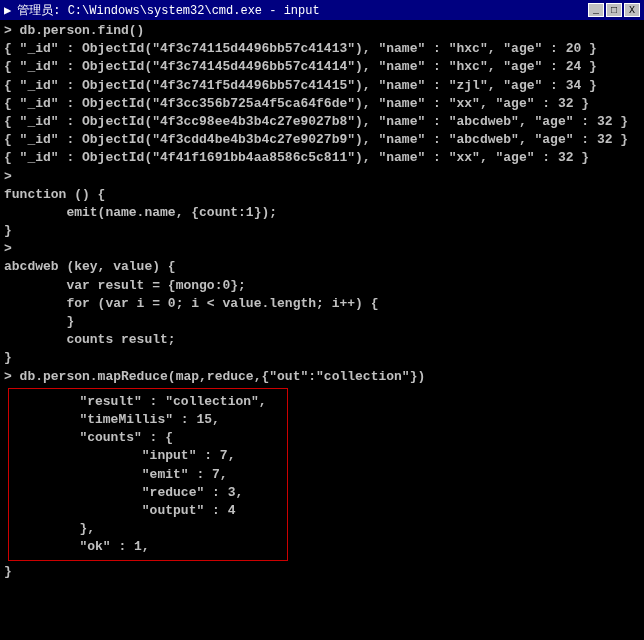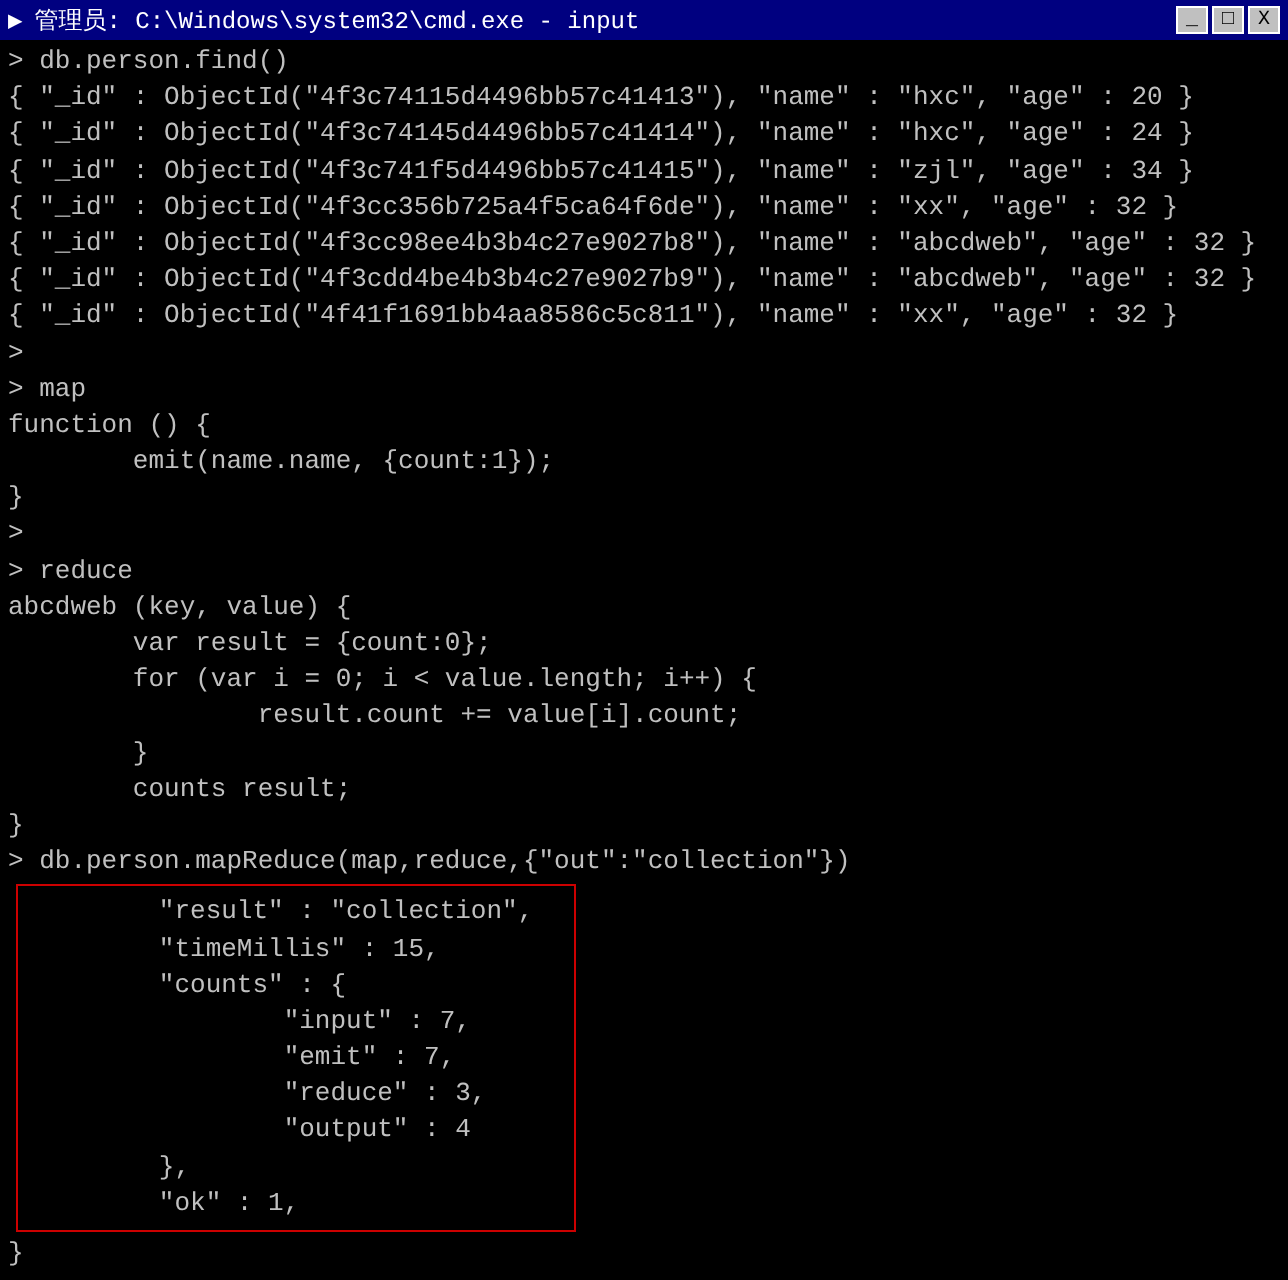--- a/index.html
+++ b/index.html
@@ -42,20 +42,21 @@
       align-items: center;
       justify-content: center;
       cursor: pointer;
     }
     .terminal {
       background: #000;
       padding: 2px 4px;
       height: calc(640px - 20px);
       overflow: hidden;
       line-height: 1.4;
+      font-weight: bold;
     }
     .line {
       white-space: pre;
       color: #c0c0c0;
     }
     .result-box {
       border: 1px solid #c00;
       padding: 4px 8px;
       margin: 2px 0;
       display: inline-block;
@@ -83,30 +84,27 @@
       <div class="line">{ "_id" : ObjectId("4f3c74115d4496bb57c41413"), "name" : "hxc", "age" : 20 }</div>
       <div class="line">{ "_id" : ObjectId("4f3c74145d4496bb57c41414"), "name" : "hxc", "age" : 24 }</div>
       <div class="line">{ "_id" : ObjectId("4f3c741f5d4496bb57c41415"), "name" : "zjl", "age" : 34 }</div>
       <div class="line">{ "_id" : ObjectId("4f3cc356b725a4f5ca64f6de"), "name" : "xx", "age" : 32 }</div>
       <div class="line">{ "_id" : ObjectId("4f3cc98ee4b3b4c27e9027b8"), "name" : "abcdweb", "age" : 32 }</div>
       <div class="line"></div>
       <div class="line">{ "_id" : ObjectId("4f3cdd4be4b3b4c27e9027b9"), "name" : "abcdweb", "age" : 32 }</div>
       <div class="line"></div>
       <div class="line">{ "_id" : ObjectId("4f41f1691bb4aa8586c5c811"), "name" : "xx", "age" : 32 }</div>
       <div class="line">&gt;</div>
-      <div class="line">&gt; map</div>
       <div class="line">function () {</div>
       <div class="line">        emit(name.name, {count:1});</div>
       <div class="line">}</div>
       <div class="line">&gt;</div>
-      <div class="line">&gt; reduce</div>
       <div class="line">abcdweb (key, value) {</div>
-      <div class="line">        var result = {count:0};</div>
+      <div class="line">        var result = {mongo:0};</div>
       <div class="line">        for (var i = 0; i &lt; value.length; i++) {</div>
-      <div class="line">                result.count += value[i].count;</div>
       <div class="line">        }</div>
       <div class="line">        counts result;</div>
       <div class="line">}</div>
       <div class="line">&gt; db.person.mapReduce(map,reduce,{"out":"collection"})</div>
       <div style="padding: 0px 4px;"><div class="result-box"><div class="line">        "result" : "collection",</div><div class="line">        "timeMillis" : 15,</div><div class="line">        "counts" : {</div><div class="line">                "input" : 7,</div><div class="line">                "emit" : 7,</div><div class="line">                "reduce" : 3,</div><div class="line">                "output" : 4</div><div class="line">        },</div><div class="line">        "ok" : 1,</div></div></div>
       <div class="line">}</div>
     </div>
 </div>
 
 </body></html>

